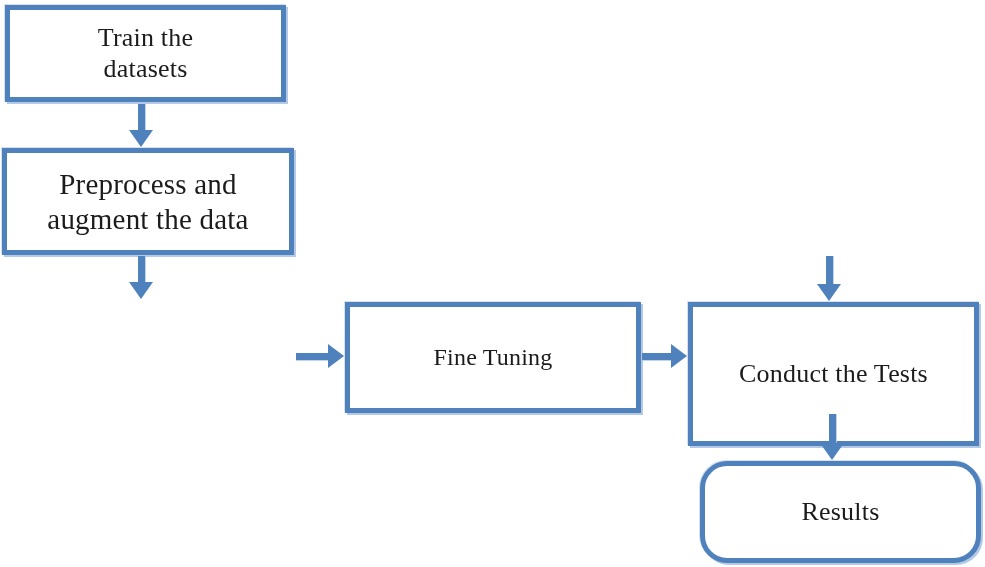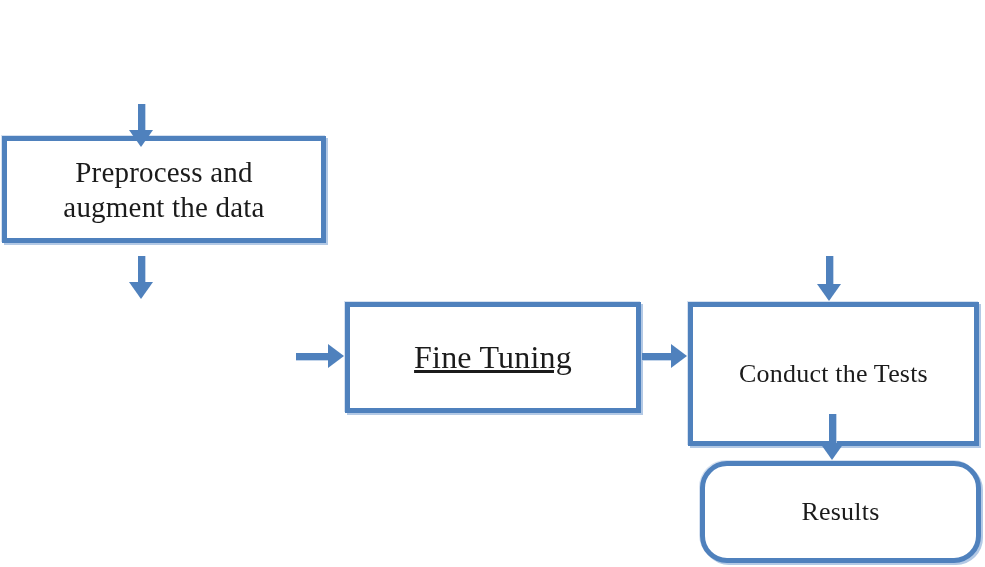--- a/index.html
+++ b/index.html
@@ -30,21 +30,21 @@
     justify-content: center;
     text-align: center;
   }
   .node-label {
     font-size: 26px;
     line-height: 1.18;
     white-space: pre-line;
     letter-spacing: 0.2px;
   }
   .node-label.lg { font-size: 29px; }
-  .node-label.md { font-size: 32px; text-decoration: underline; }
+  .node-label.md { font-size: 24px; }
 
   
   .arrow-v {
     position: absolute;
     display: flex;
     flex-direction: column;
     align-items: center;
   }
   .arrow-v .shaft {
     width: 7px;
@@ -75,22 +75,26 @@
     border-top: 12px solid transparent;
     border-bottom: 12px solid transparent;
     border-left: 16px solid var(--accent);
   }
 </style>
 </head>
 <body>
 
 <div class="canvas">
 
+  <div class="node" style="left:5px; top:5px; width:281px; height:97px;">
+    <span class="node-label">Train the
+datasets</span>
+  </div>
 
-  <div class="node" style="left:2px; top:136px; width:324px; height:107px;">
+  <div class="node" style="left:2px; top:148px; width:292px; height:107px;">
     <span class="node-label lg">Preprocess and
 augment the data</span>
   </div>
 
 
   <div class="node" style="left:345px; top:302px; width:296px; height:111px;">
     <span class="node-label md">Fine Tuning</span>
   </div>
 
 

